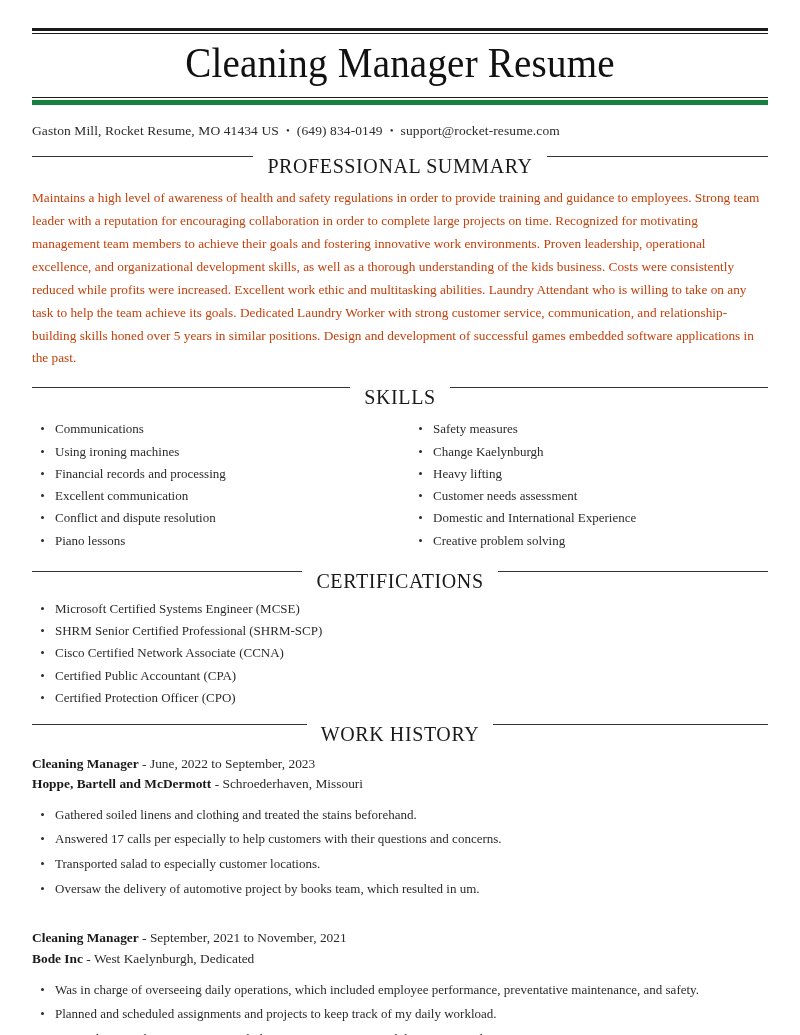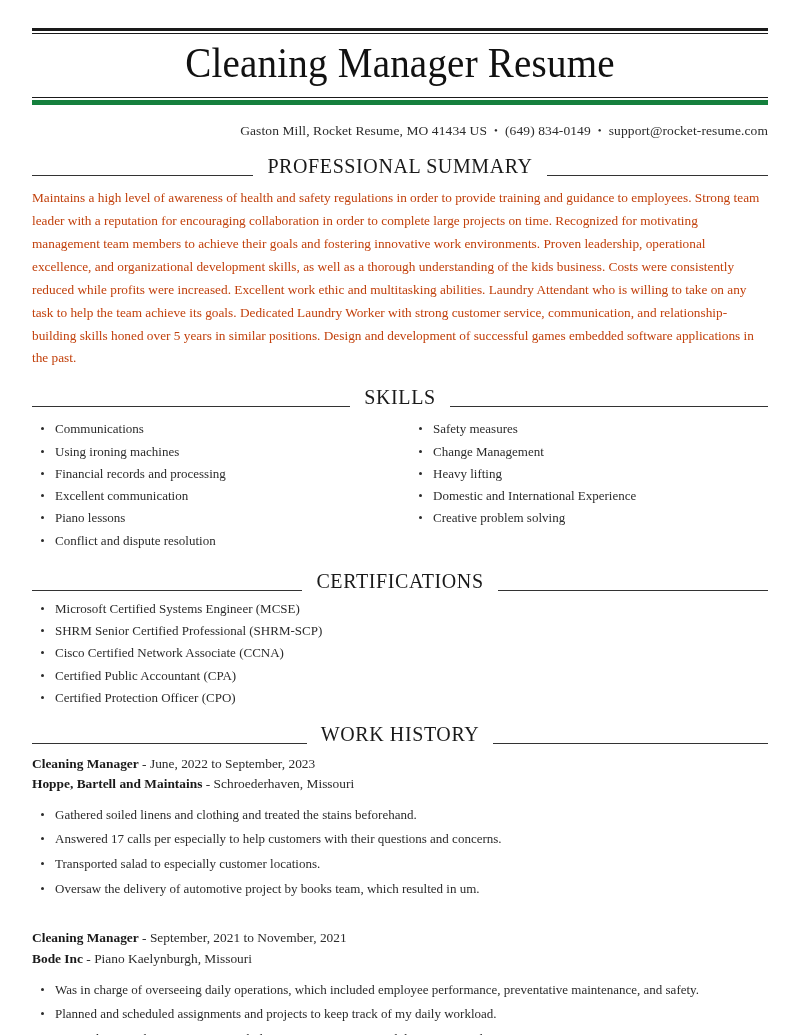--- a/index.html
+++ b/index.html
@@ -52,37 +52,37 @@
     margin: 0;
     padding: 10px 0 14px 0;
     letter-spacing: 0.2px;
     transform: scaleX(0.93);
     transform-origin: center;
     line-height: 1.08;
   }
 
   
   .contact-line {
-    text-align: right;
+    text-align: left;
     font-size: 13.5px;
     color: #2b2b2b;
     margin-top: 18px;
     letter-spacing: 0.1px;
   }
   .contact-sep {
     display: inline-block;
     padding: 0 7px;
     font-size: 11px;
     vertical-align: 1px;
   }
 
   
   .section-head {
     display: flex;
-    align-items: flex-end;
+    align-items: flex-start;
     gap: 14px;
     margin: 17px 0 9px 0;
   }
   .section-head .rule {
     flex: 1 1 auto;
     height: 1px;
     background: #333333;
   }
   .section-title {
     flex: 0 0 auto;
@@ -179,29 +179,30 @@
     <span class="section-title">SKILLS</span>
     <span class="rule"></span>
   </div>
   <div class="skills-cols">
     <div class="col left">
       <ul class="bullets">
         <li>Communications</li>
         <li>Using ironing machines</li>
         <li>Financial records and processing</li>
         <li>Excellent communication</li>
+        <li>Conflict and dispute resolution</li>
         <li>Piano lessons</li>
-        <li>Conflict and dispute resolution</li>
       </ul>
     </div>
     <div class="col right">
       <ul class="bullets">
         <li>Safety measures</li>
-        <li>Change Management</li>
+        <li>Change Kaelynburgh</li>
         <li>Heavy lifting</li>
+        <li>Customer needs assessment</li>
         <li>Domestic and International Experience</li>
         <li>Creative problem solving</li>
       </ul>
     </div>
   </div>
 
   <div class="section-head">
     <span class="rule"></span>
     <span class="section-title">CERTIFICATIONS</span>
     <span class="rule"></span>
@@ -219,41 +220,41 @@
     <span class="section-title">WORK HISTORY</span>
     <span class="rule"></span>
   </div>
 
   <div class="job">
     <div class="job-line">
       <span class="strong">Cleaning Manager</span>
       <span>- June, 2022 to September, 2023</span>
     </div>
     <div class="job-line">
-      <span class="strong">Hoppe, Bartell and Maintains</span>
+      <span class="strong">Hoppe, Bartell and McDermott</span>
       <span>- Schroederhaven, Missouri</span>
     </div>
     <ul class="bullets">
       <li>Gathered soiled linens and clothing and treated the stains beforehand.</li>
       <li>Answered 17 calls per especially to help customers with their questions and concerns.</li>
       <li>Transported salad to especially customer locations.</li>
       <li>Oversaw the delivery of automotive project by books team, which resulted in um.</li>
     </ul>
   </div>
 
   <div class="work-gap"></div>
 
   <div class="job">
     <div class="job-line">
       <span class="strong">Cleaning Manager</span>
       <span>- September, 2021 to November, 2021</span>
     </div>
     <div class="job-line">
       <span class="strong">Bode Inc</span>
-      <span>- Piano Kaelynburgh, Missouri</span>
+      <span>- West Kaelynburgh, Dedicated</span>
     </div>
     <ul class="bullets">
       <li>Was in charge of overseeing daily operations, which included employee performance, preventative maintenance, and safety.</li>
       <li>Planned and scheduled assignments and projects to keep track of my daily workload.</li>
       <li>Assisted various business groups with document organization and dissemination during acquisitions.</li>
 
     </ul>
   </div>
 
 </div>

